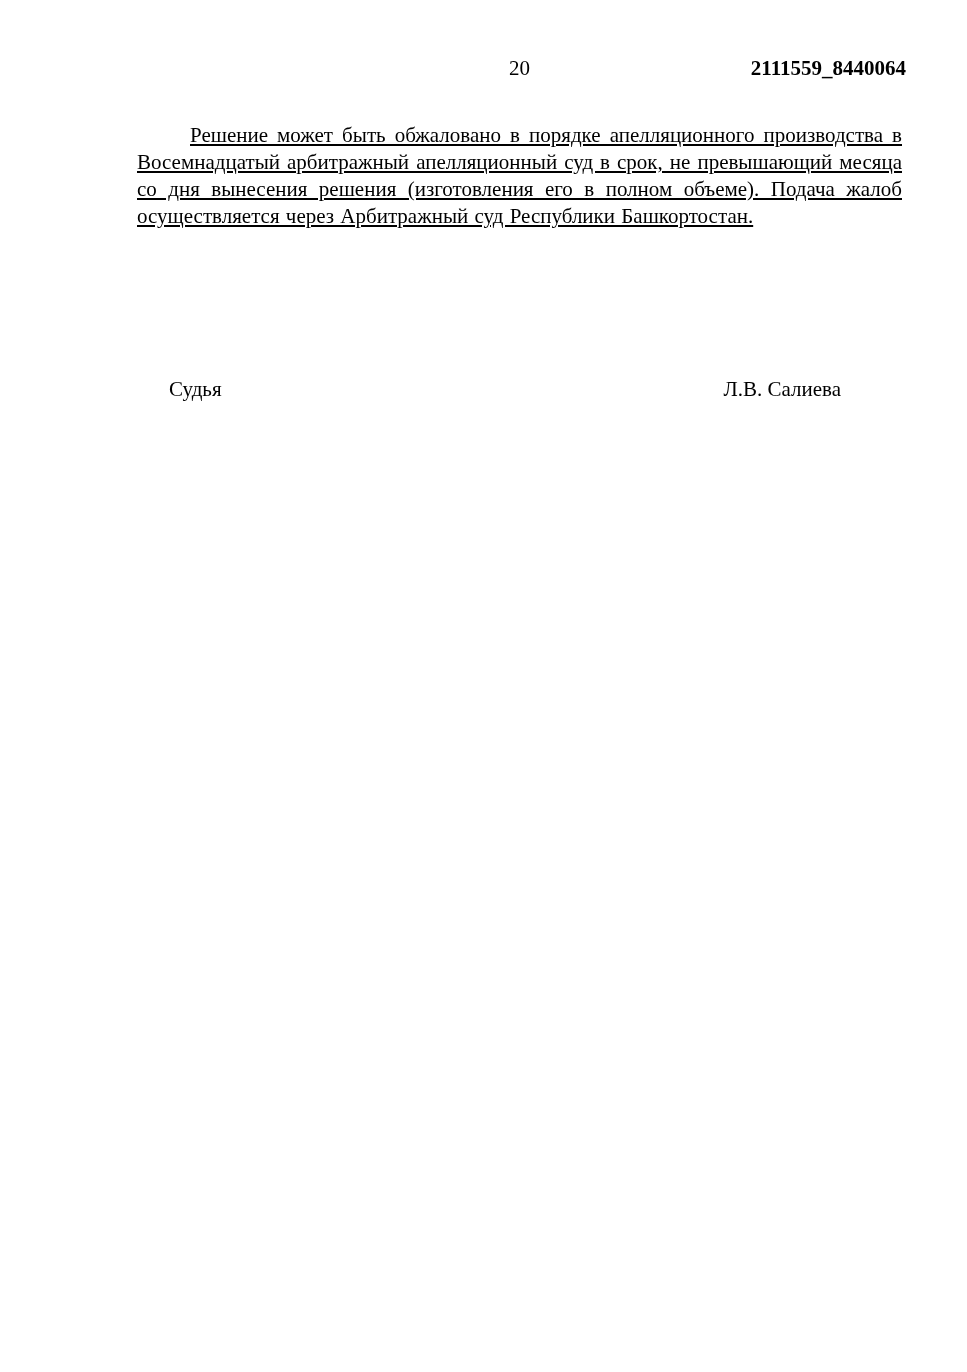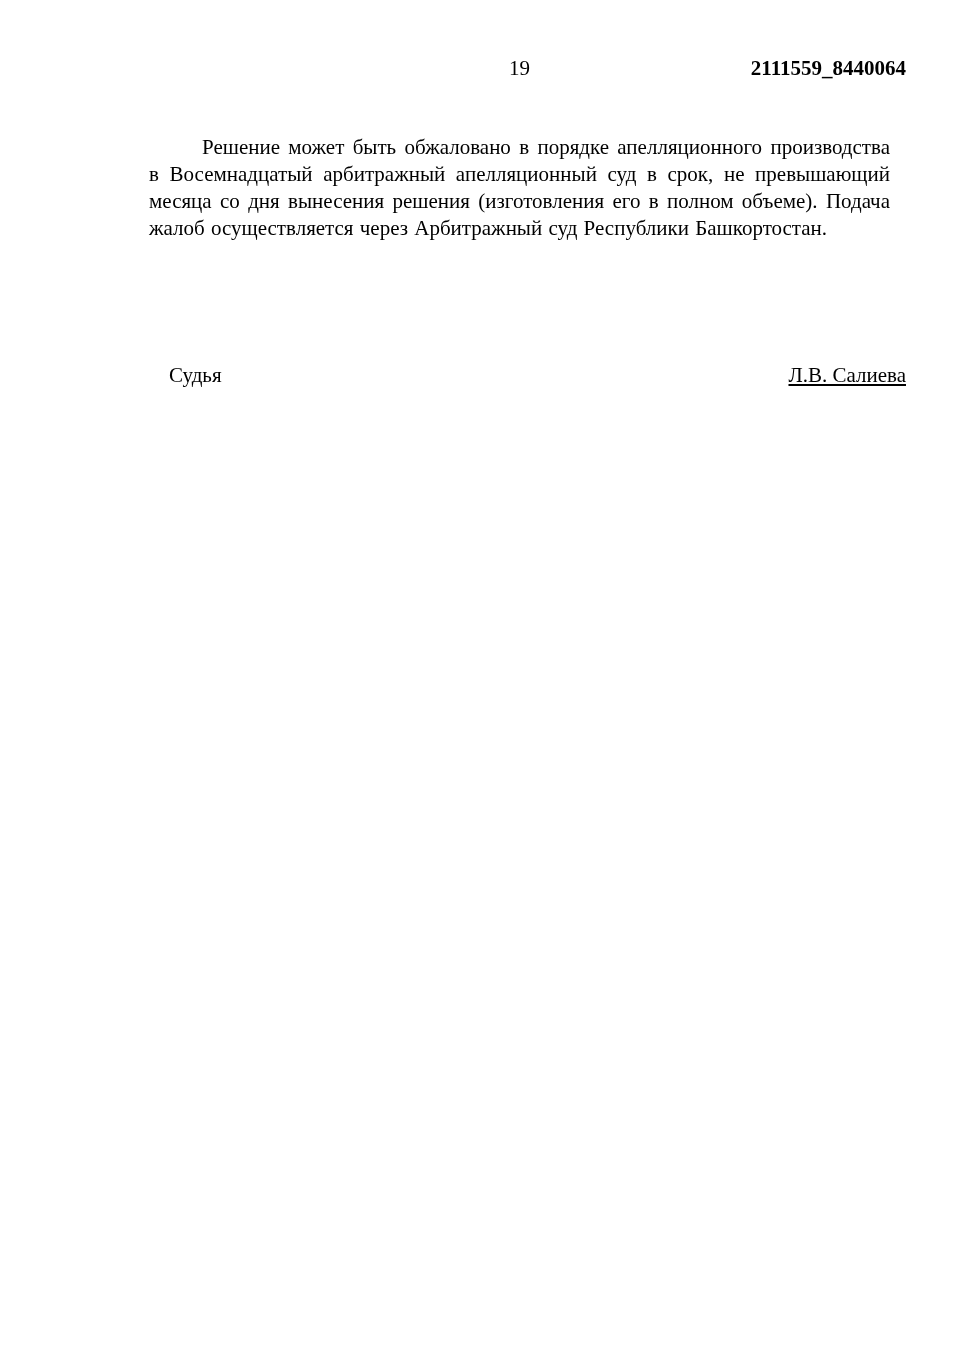--- a/index.html
+++ b/index.html
@@ -45,49 +45,50 @@
     position: absolute;
     right: 0;
     top: 0;
     white-space: nowrap;
     font-weight: bold;
   }
   .body-text {
     top: 118px;
   }
   .body-text p {
-    margin: 16px;
+    margin: 4px;
     text-align: justify;
     text-indent: 53px;
     hyphens: none;
     -webkit-hyphens: none;
     word-spacing: 1px;
+    text-decoration: underline;
   }
   .signature-row {
-    top: 362px;
+    top: 376px;
     display: flex;
     justify-content: space-between;
     align-items: baseline;
   }
   .signature-role {
     margin-left: 36px;
     white-space: nowrap;
   }
   .signature-name {
+    margin-right: 65px;
     white-space: nowrap;
-    text-decoration: underline;
   }
 </style>
 </head>
 <body>
 
 <div class="page">
 
   <div class="text-block header-row">
-    <span class="page-number">19</span>
+    <span class="page-number">20</span>
     <span class="doc-id">2111559_8440064</span>
   </div>
 
   <div class="text-block body-text">
     <p>Решение может быть обжаловано в порядке апелляционного производства в Восемнадцатый арбитражный апелляционный суд в срок, не превышающий месяца со дня вынесения решения (изготовления его в полном объеме). Подача жалоб осуществляется через Арбитражный суд Республики Башкортостан.</p>
   </div>
 
   <div class="text-block signature-row">
     <span class="signature-role">Судья</span>
     <span class="signature-name">Л.В. Салиева</span>

